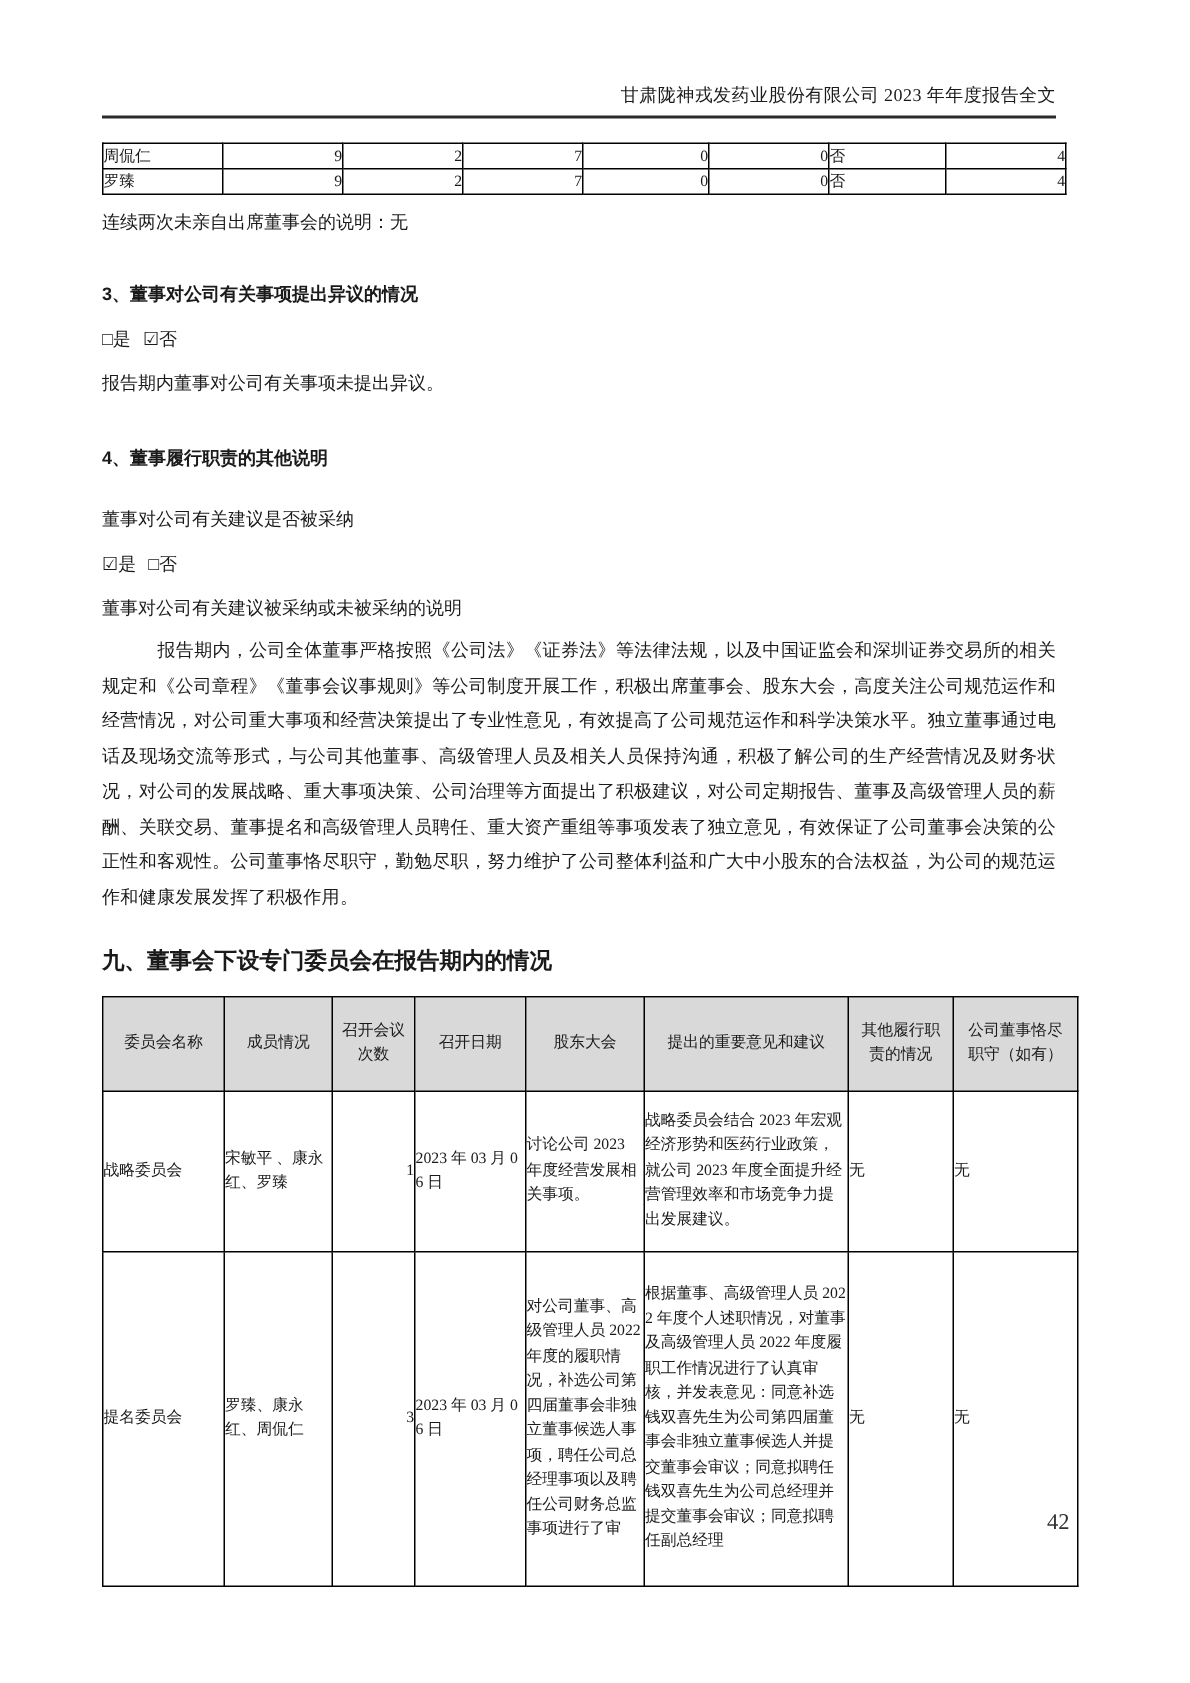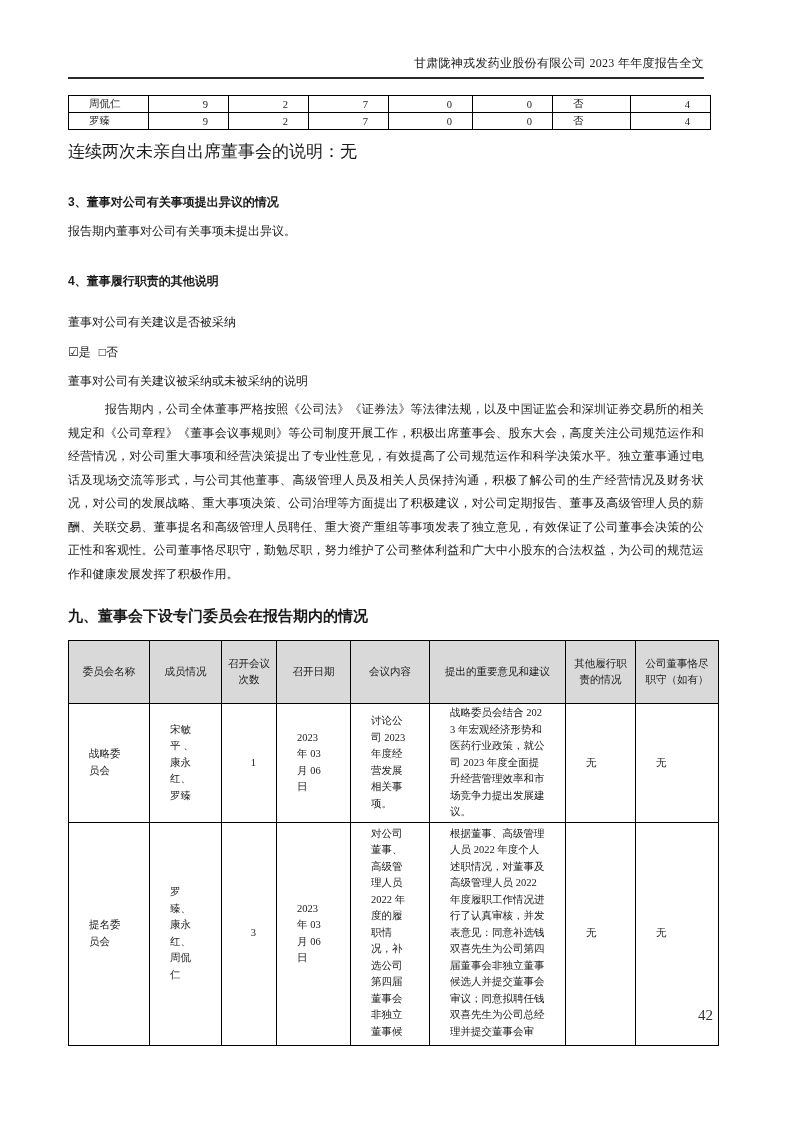--- a/index.html
+++ b/index.html
@@ -10,28 +10,28 @@
     color: #1a1a1a;
     position: relative;
     overflow: hidden;
   }
   .page { width: 779px; height: 1122px; padding: 0 75px 0 68px; position: relative; }
 
   .doc-header { padding-top: 55px; text-align: right; font-size: 10.5px; letter-spacing: 0.3px; }
   .doc-header-rule { margin-top: 5px; border-top: 2px solid #2a2a2a; }
 
   table { border-collapse: collapse; table-layout: fixed; }
-  td { border: 1px solid #000; font-size: 10.5px; padding: 1px 20px; vertical-align: middle; word-break: break-all; overflow: hidden; }
+  td { border: 1px solid #000; font-size: 10.5px; padding: 1px 0; vertical-align: middle; word-break: break-all; overflow: hidden; }
 
   .attendance-table { margin-top: 16px; width: 642px; border: 1.5px solid #000; }
   .attendance-table tr { height: 16px; }
   .num { text-align: right; }
 
   .body-line { font-size: 12px; }
-  .note-line { margin-top: 10px; font-size: 17px; }
+  .note-line { margin-top: 10px; font-size: 12px; }
 
   .h-sub { font-family: "Liberation Sans", "DejaVu Sans", sans-serif; font-weight: bold; font-size: 12px; }
   .h3 { margin-top: 31px; }
   .h4 { margin-top: 33px; }
   .h9 { margin-top: 21px; font-size: 15px; }
 
   .q1 { margin-top: 22px; }
   .chk { margin-top: 13px; }
   .chk .opt { margin-right: 8px; }
   .st { margin-top: 12px; }
@@ -96,20 +96,23 @@
         <td class="num">0</td>
         <td>否</td>
         <td class="num">4</td>
       </tr>
     </tbody>
   </table>
 
   <div class="note-line">连续两次未亲自出席董事会的说明：无</div>
 
   <div class="h-sub h3">3、董事对公司有关事项提出异议的情况</div>
+  <div class="body-line chk">
+    <span class="opt">□是</span><span class="opt">☑否</span>
+  </div>
   <div class="body-line st">报告期内董事对公司有关事项未提出异议。</div>
 
   <div class="h-sub h4">4、董事履行职责的其他说明</div>
   <div class="body-line q2">董事对公司有关建议是否被采纳</div>
   <div class="body-line chk">
     <span class="opt">☑是</span><span class="opt">□否</span>
   </div>
   <div class="body-line subq">董事对公司有关建议被采纳或未被采纳的说明</div>
   <div class="para">报告期内，公司全体董事严格按照《公司法》《证券法》等法律法规，以及中国证监会和深圳证券交易所的相关规定和《公司章程》《董事会议事规则》等公司制度开展工作，积极出席董事会、股东大会，高度关注公司规范运作和经营情况，对公司重大事项和经营决策提出了专业性意见，有效提高了公司规范运作和科学决策水平。独立董事通过电话及现场交流等形式，与公司其他董事、高级管理人员及相关人员保持沟通，积极了解公司的生产经营情况及财务状况，对公司的发展战略、重大事项决策、公司治理等方面提出了积极建议，对公司定期报告、董事及高级管理人员的薪酬、关联交易、董事提名和高级管理人员聘任、重大资产重组等事项发表了独立意见，有效保证了公司董事会决策的公正性和客观性。公司董事恪尽职守，勤勉尽职，努力维护了公司整体利益和广大中小股东的合法权益，为公司的规范运作和健康发展发挥了积极作用。</div>
 
@@ -125,21 +128,21 @@
         <col style="width:136px">
         <col style="width:70px">
         <col style="width:83px">
     </colgroup>
     <tbody>
       <tr class="thead">
         <td>委员会名称</td>
         <td>成员情况</td>
         <td>召开会议次数</td>
         <td>召开日期</td>
-        <td>会议内容</td>
+        <td>股东大会</td>
         <td>提出的重要意见和建议</td>
         <td>其他履行职责的情况</td>
         <td>公司董事恪尽职守（如有）</td>
       </tr>
       <tr class="r1">
         <td>战略委员会</td>
         <td>宋敏平 、康永红、罗臻</td>
         <td class="num">1</td>
         <td>2023 年 03 月 06 日</td>
         <td>讨论公司 2023 年度经营发展相关事项。</td>

